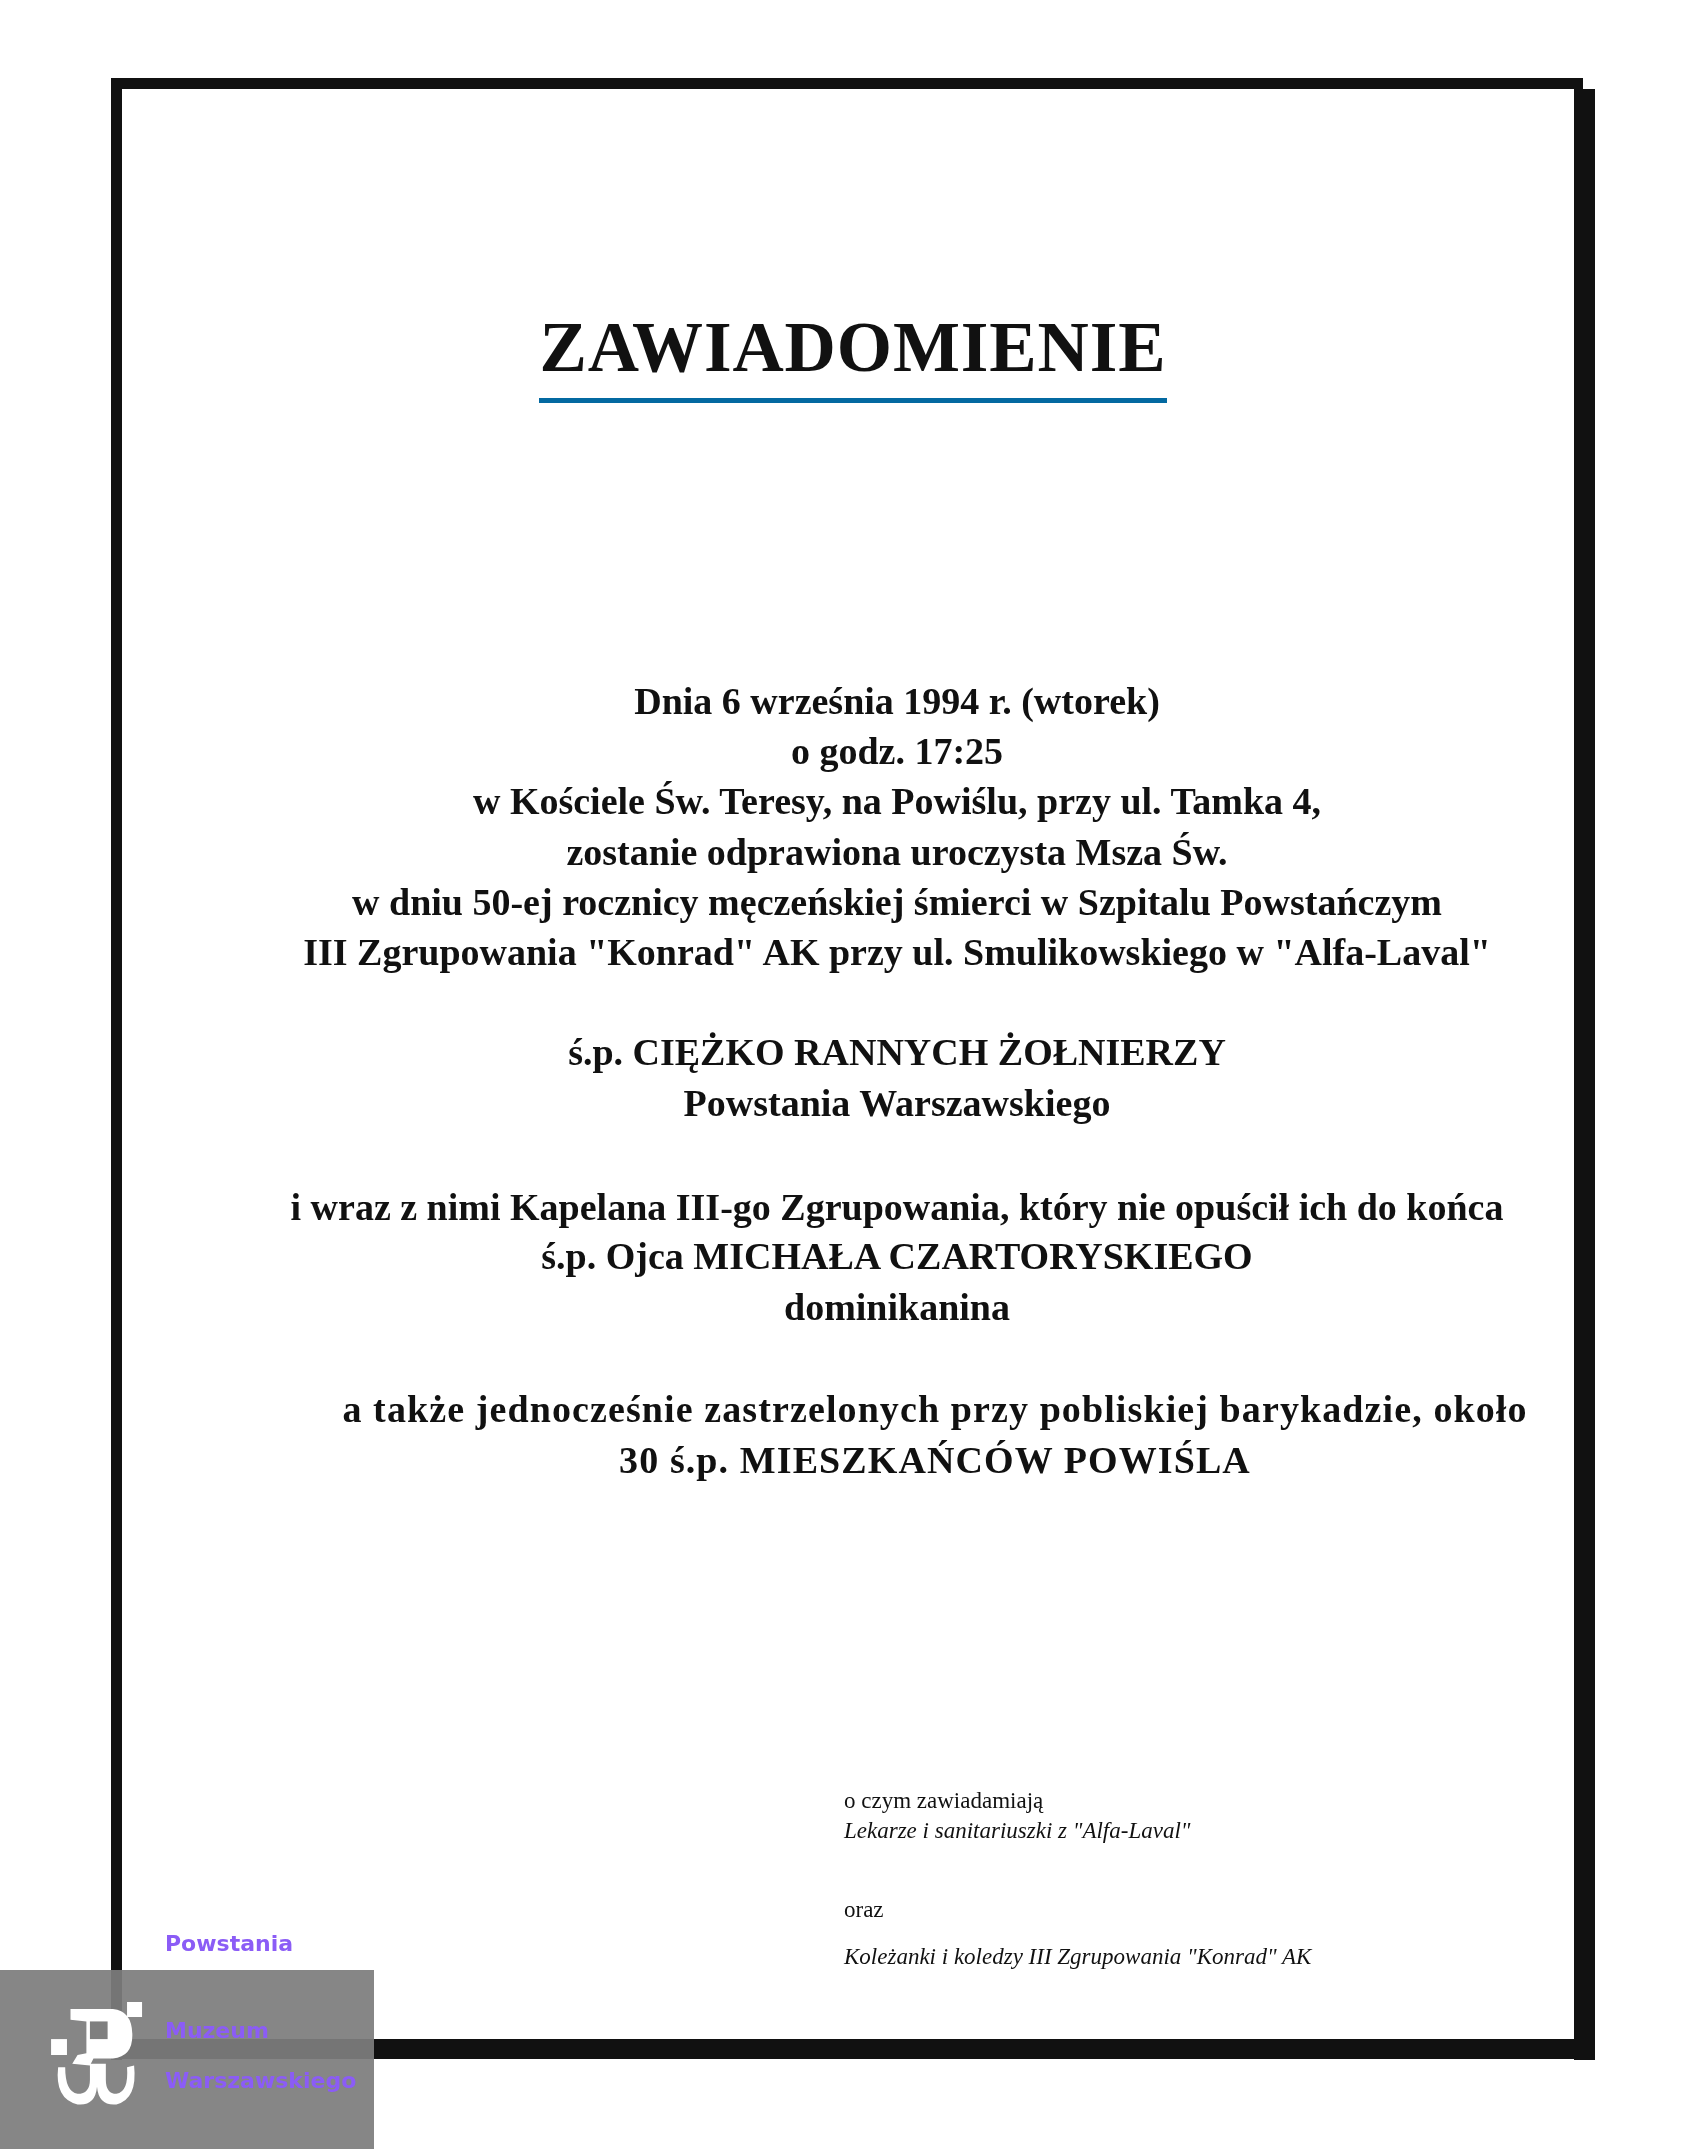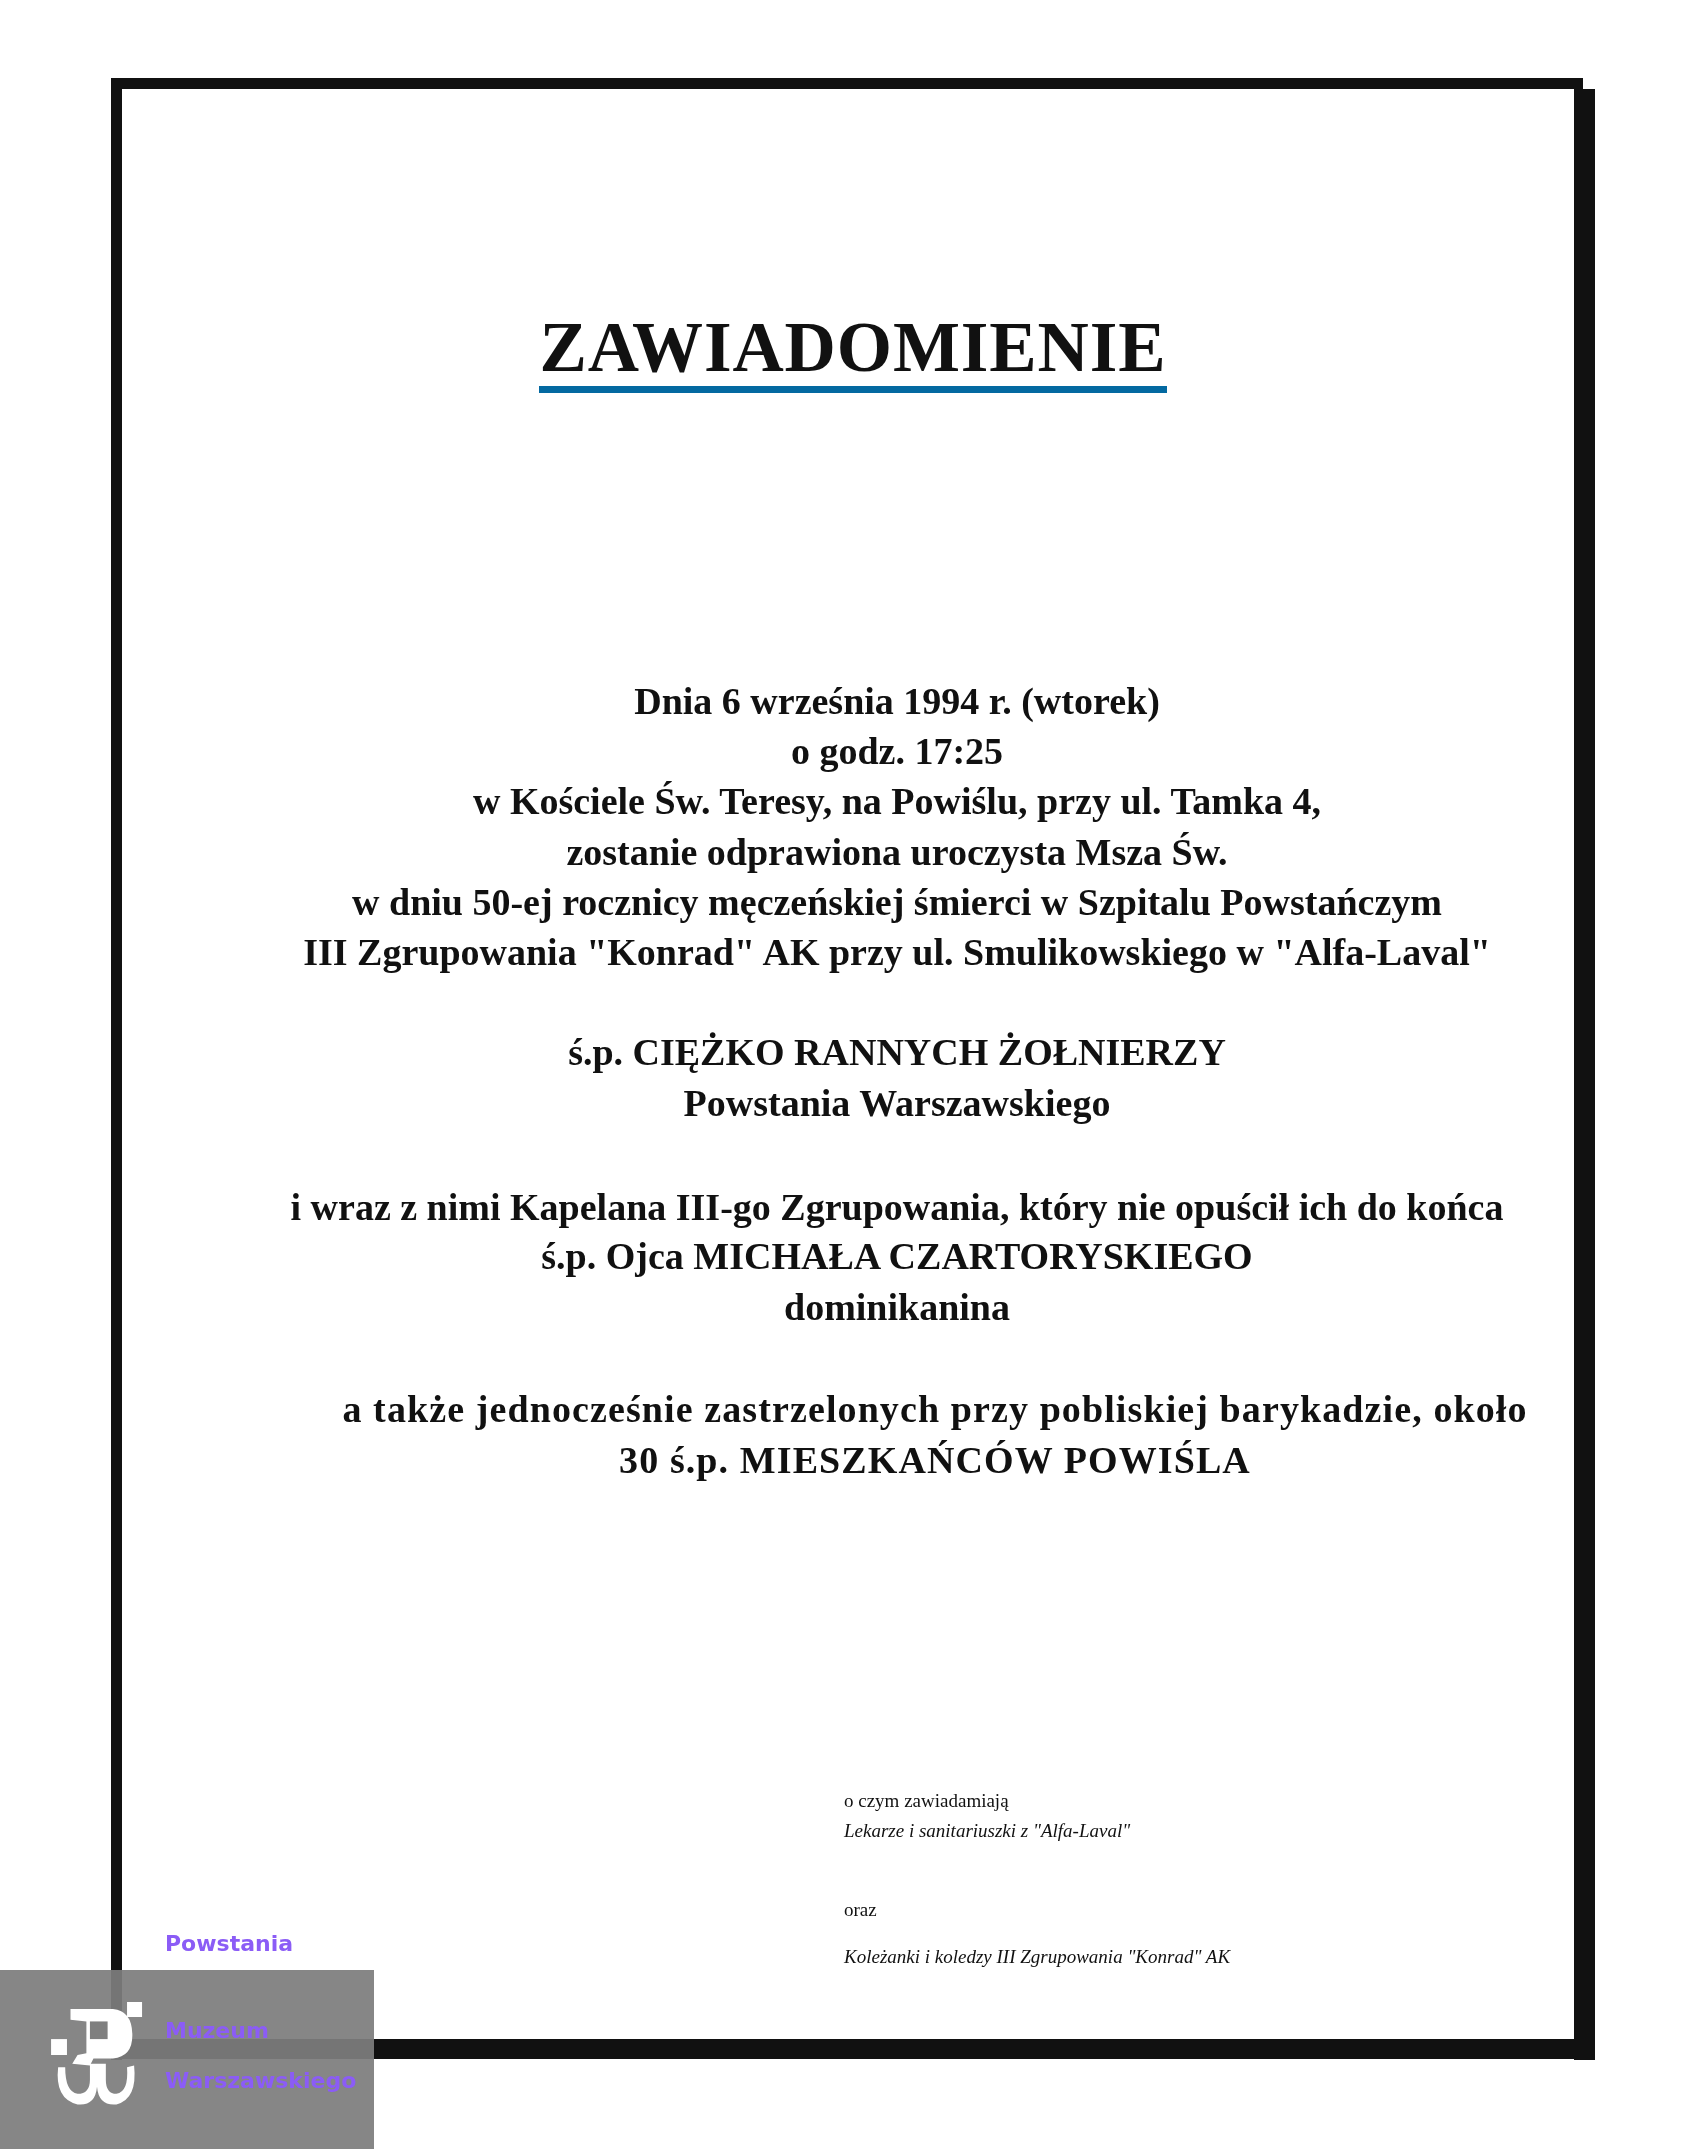--- a/index.html
+++ b/index.html
@@ -15,35 +15,35 @@
   .frame-bottom { position: absolute; left: 111px; top: 2039px; width: 1484px; height: 20.4px; background: #111; }
 
   .title {
     position: absolute; left: 111px; width: 1484px; top: 310px;
     text-align: center;
     font-weight: bold; font-size: 71px; line-height: 74px;
     letter-spacing: 0.9px;
   }
   .title span {
     display: inline-block;
-    border-bottom: 7px solid #0369a1;
-    padding-bottom: 5px;
+    border-bottom: 5px solid #0369a1;
+    padding-bottom: 17px;
     line-height: 67px;
   }
 
   .line {
     position: absolute; left: 111px; width: 1484px;
     text-align: center; font-weight: bold;
     font-size: 38px; line-height: 44px; white-space: nowrap; margin-left: 44px;
   }
   .line.spaced { letter-spacing: 1.1px; padding-left: 38px; }
 
   .sig {
     position: absolute; left: 844px; white-space: nowrap;
-    font-size: 19px; line-height: 32px; font-weight: normal;
+    font-size: 23px; line-height: 32px; font-weight: normal;
   }
   .sig.it { font-style: italic; }
 
   .logo-box {
     position: absolute; left: 0; top: 1970px; width: 374px; height: 179px;
     background: rgba(125,125,125,0.93);
   }
   .logo-mark { position: absolute; left: 51px; top: 2002px; width: 92px; height: 106px; }
   .logo-text {
     position: absolute; left: 165px; color: #8b5cf6;

